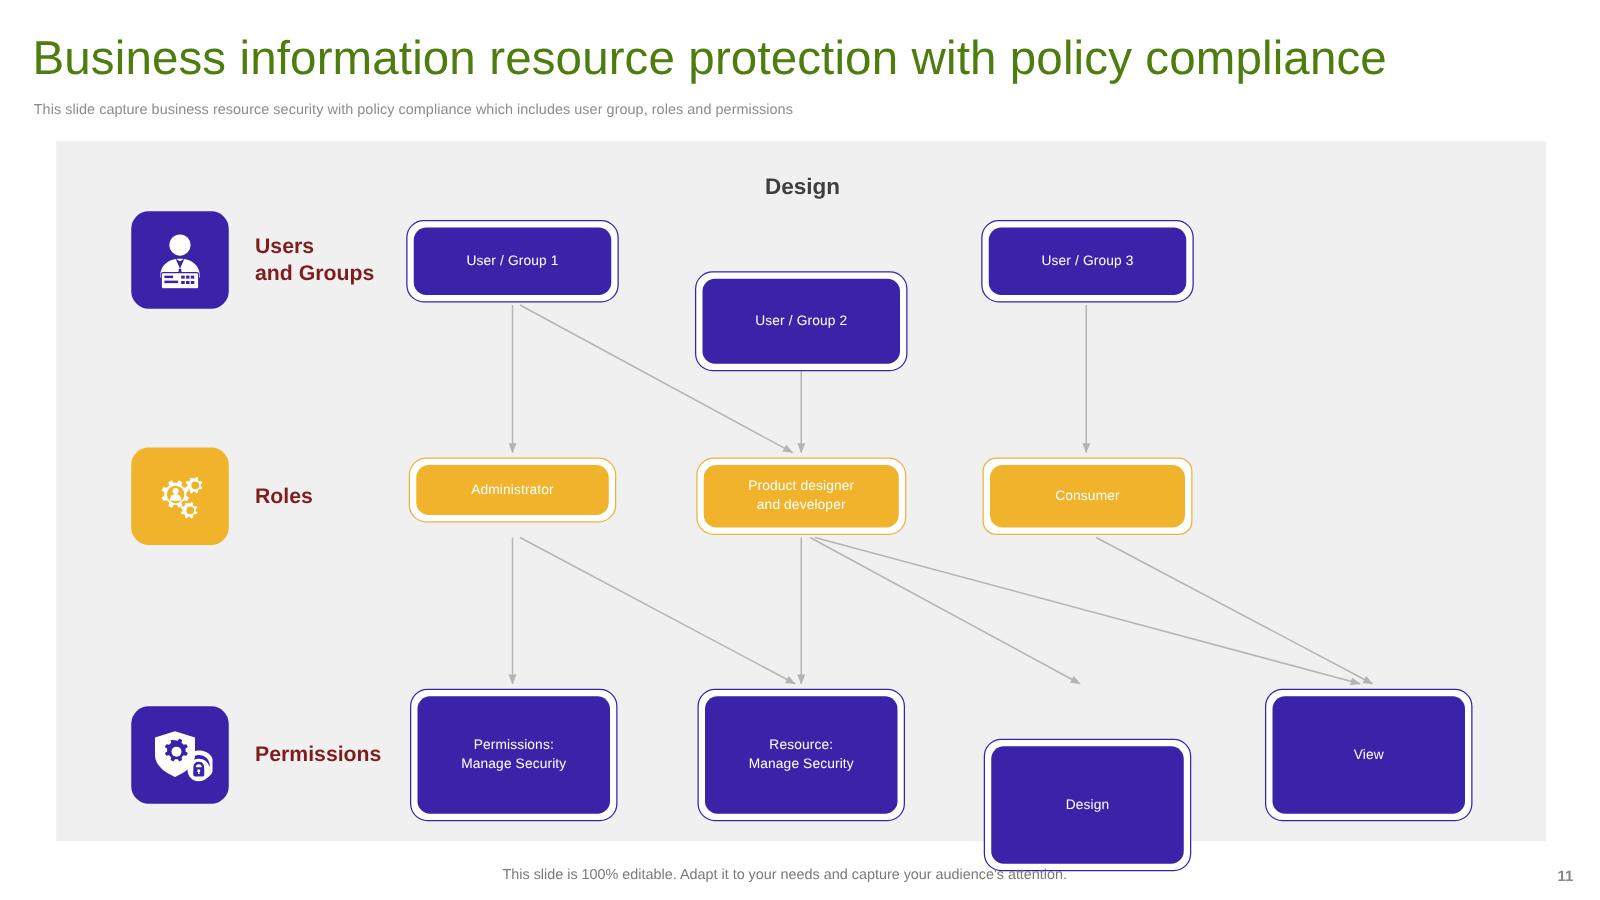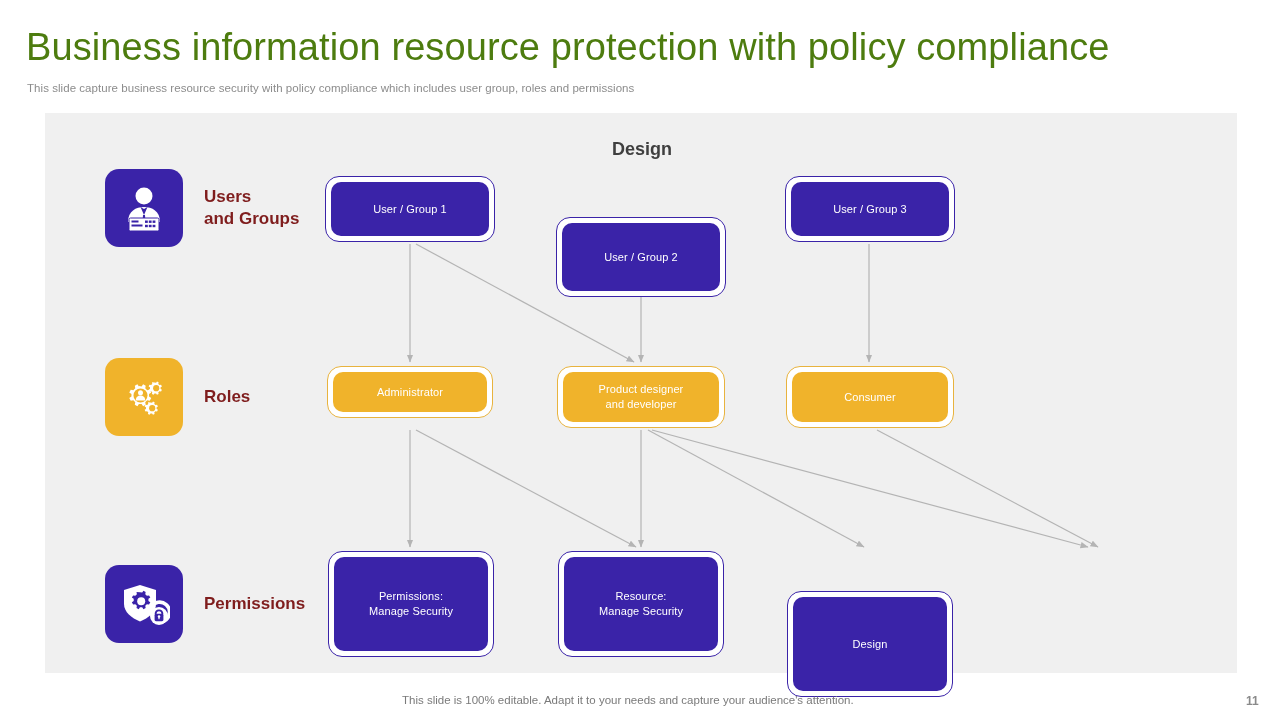--- a/index.html
+++ b/index.html
@@ -80,21 +80,21 @@
   .node.amber { border: 1px solid #E8B33E; }
   .node.amber .inner { background: #F0B32B; }
 
   
   #n-ug1 { left: 325px; top: 176px; width: 170px; height: 66px; }
   #n-ug2 { left: 556px; top: 176px; width: 170px; height: 80px; margin-top: 41px; }
   #n-ug3 { left: 785px; top: 176px; width: 170px; height: 66px; }
   
   #n-admin    { left: 327px; top: 366px; width: 166px; height: 52px; }
   #n-designer { left: 557px; top: 366px; width: 168px; height: 62px; align-items: flex-end; }
-  #n-consumer { left: 786px; top: 366px; width: 168px; height: 62px; }
+  #n-consumer { left: 786px; top: 366px; width: 168px; height: 62px; border-radius: 11px; }
   
   #n-org      { left: 328px; top: 551px; width: 166px; height: 106px; }
   #n-res      { left: 558px; top: 551px; width: 166px; height: 106px; border-radius: 14px; }
   #n-design   { left: 787px; top: 551px; width: 166px; height: 106px; margin-top: 40px; }
   #n-view     { left: 1012px; top: 551px; width: 166px; height: 106px; }
 
   
   #arrows {
     position: absolute; left: 0; top: 0;
     width: 1280px; height: 720px;
@@ -246,17 +246,20 @@
     <div class="inner">
       <div>
         <div>Resource:</div>
         <div>Manage Security</div>
       </div>
     </div>
   </div>
   <div class="node purple" id="n-design">
     <div class="inner">Design</div>
   </div>
+  <div class="node purple" id="n-view">
+    <div class="inner">View</div>
+  </div>
 
   <div class="footer-note">This slide is 100% editable. Adapt it to your needs and capture your audience's attention.</div>
   <div class="page-num">11</div>
 
 </div>
 
 </body></html>

